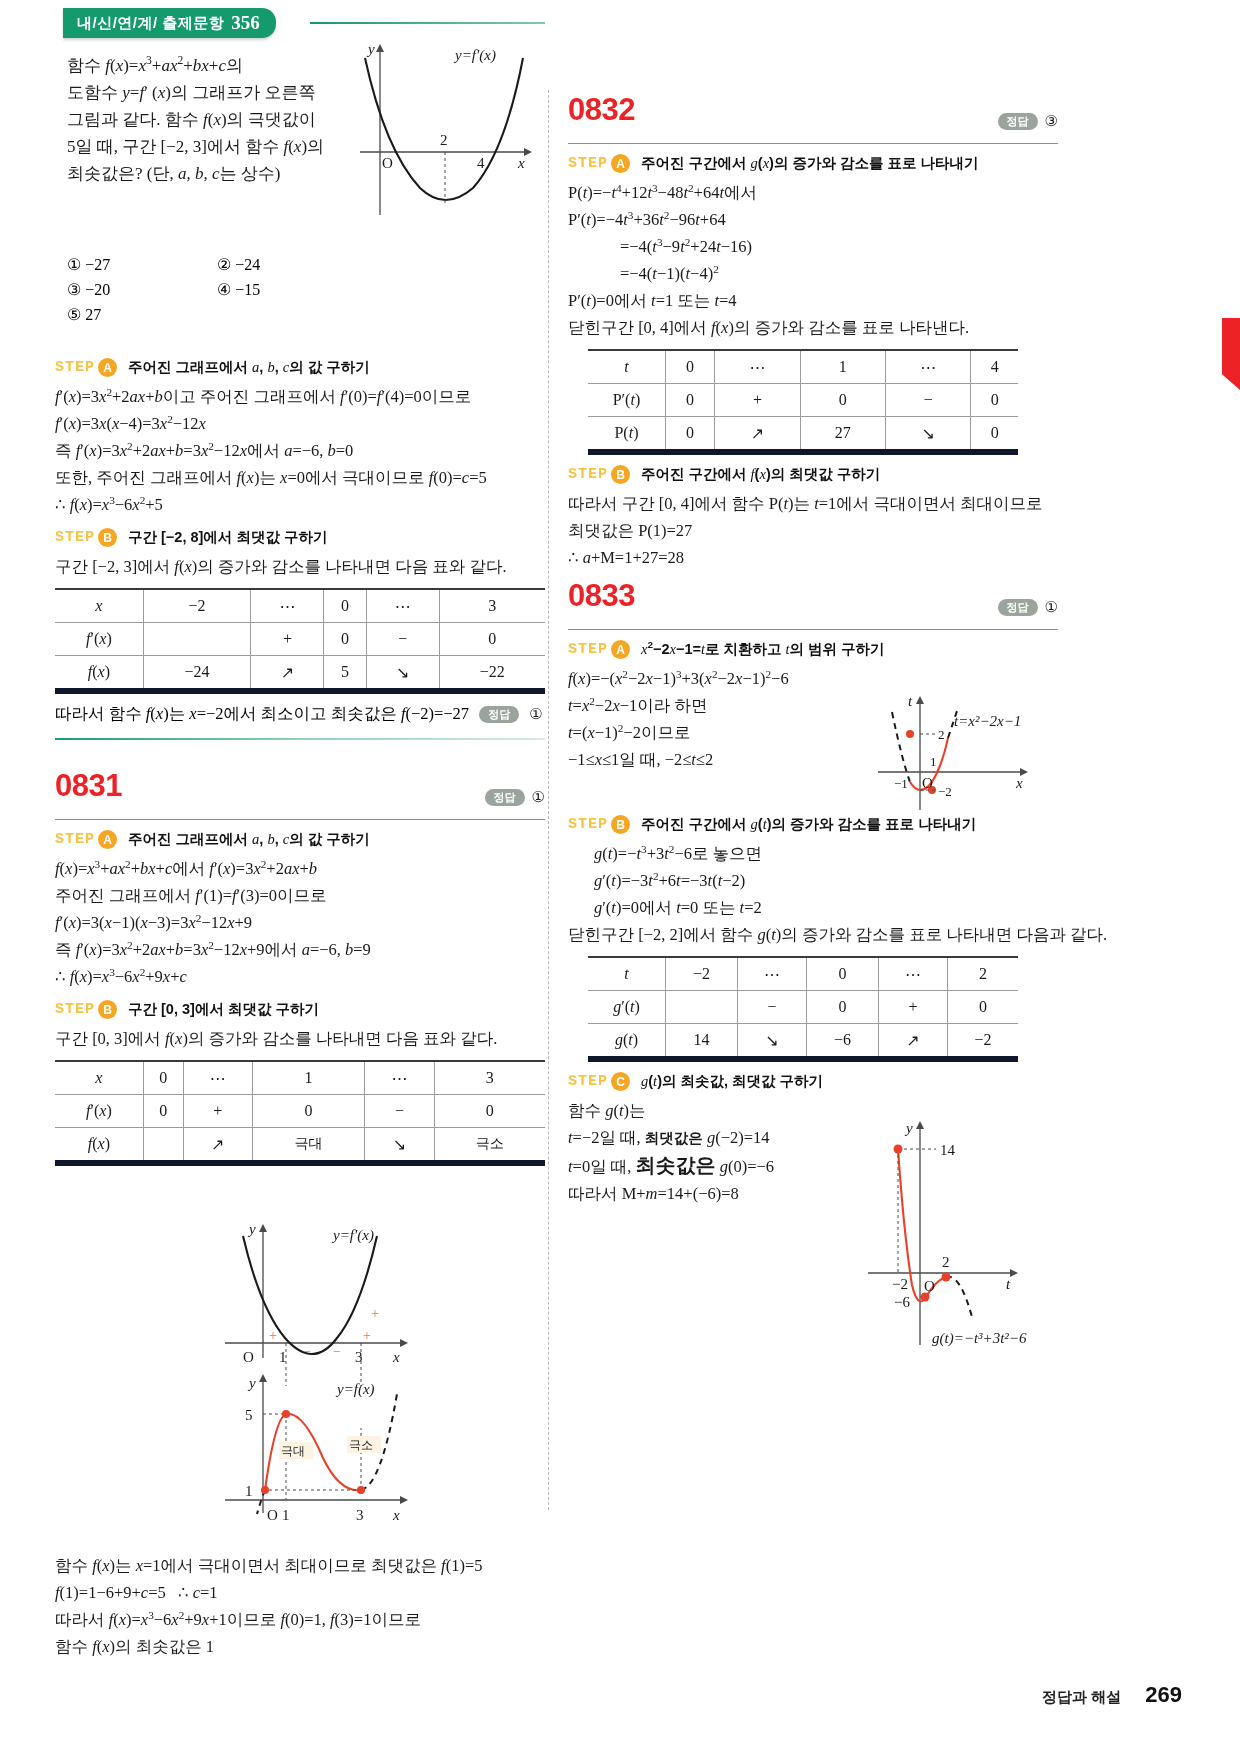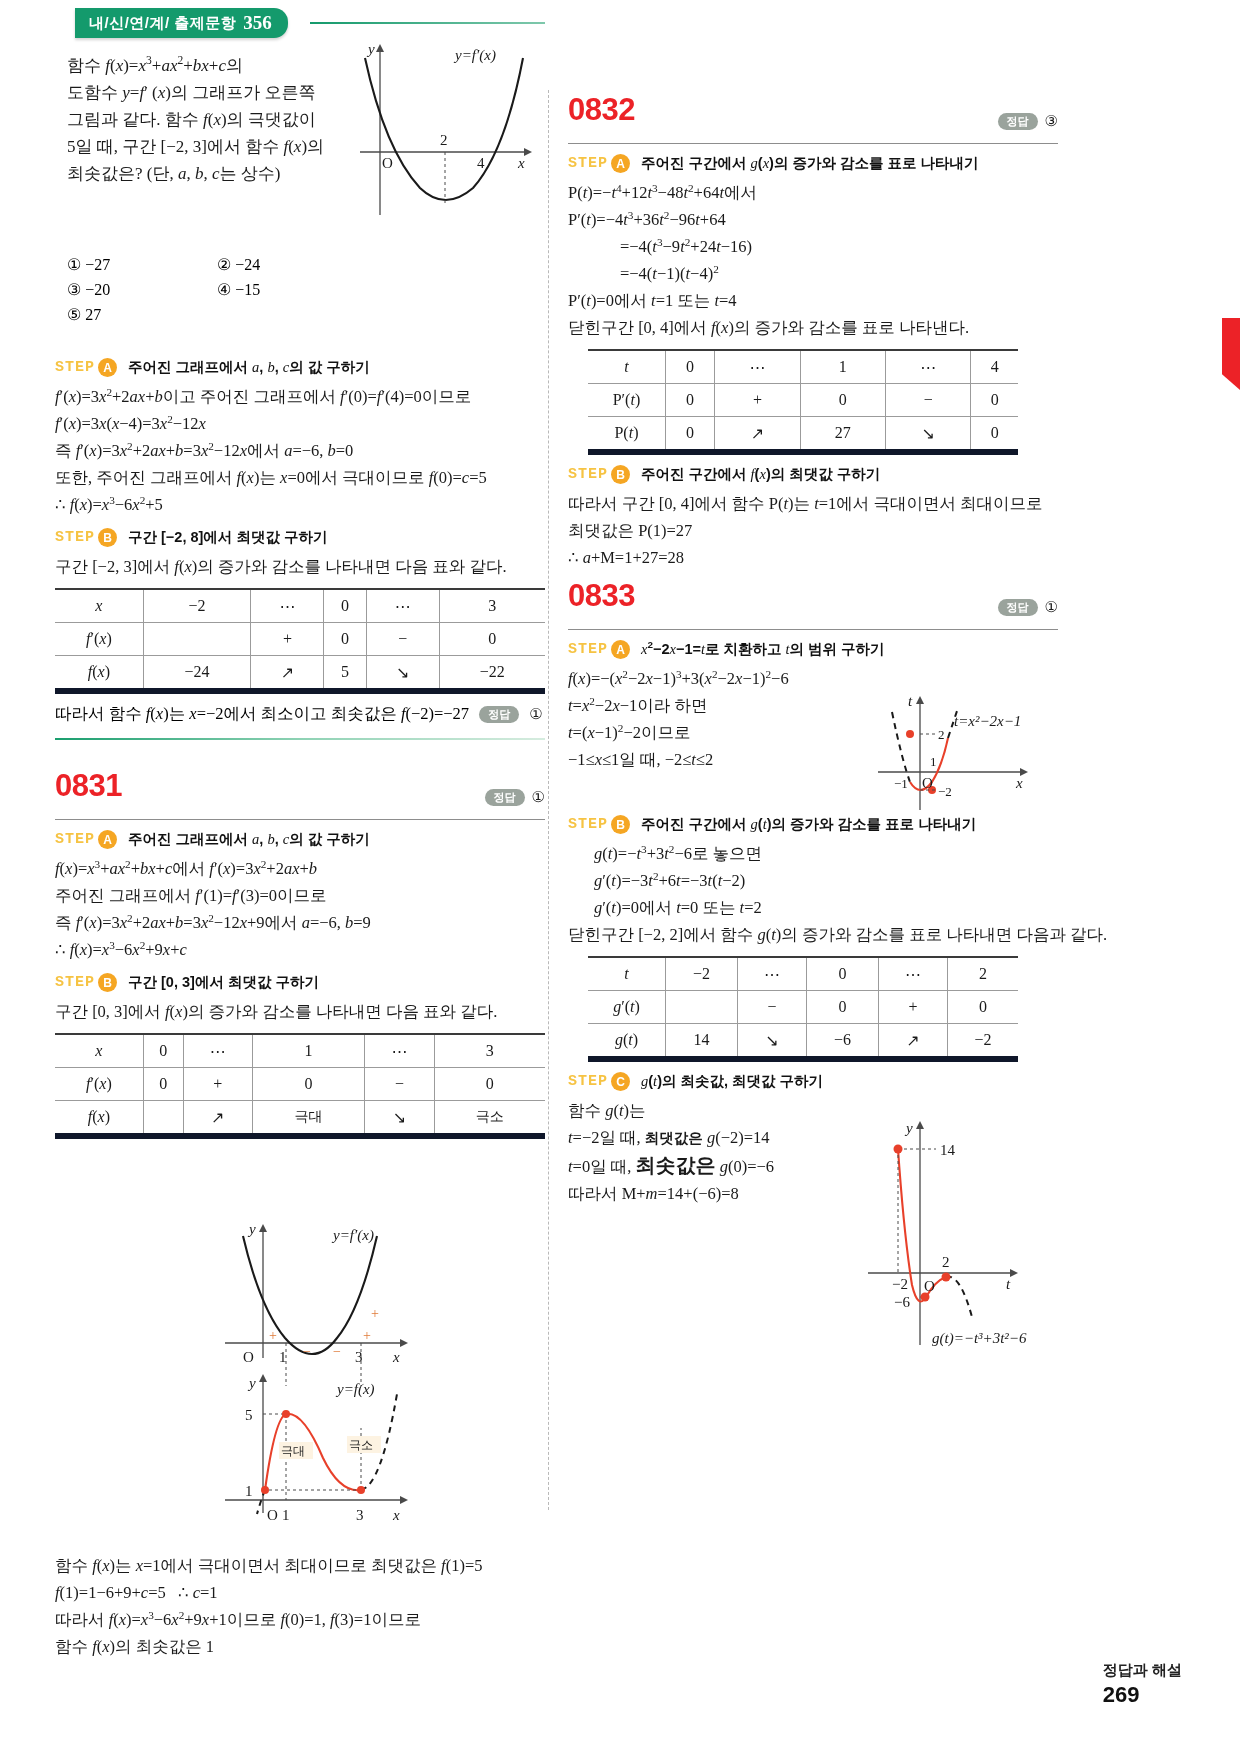--- a/index.html
+++ b/index.html
@@ -17,21 +17,21 @@
   .col-left{left:55px;}
   .col-right{left:568px;}
   .col-divider{
     position:absolute;left:548px;top:90px;width:0;height:1420px;
     border-left:1px dashed #b9b9b9;
   }
 
   
   .naeshin-wrap{position:absolute;left:0;top:8px;width:490px;height:34px;}
   .naeshin-tab{
-    position:absolute;left:20px;top:0;height:30px;
+    position:absolute;left:8px;top:0;height:30px;
     background:#149a6c;
     border-radius:0 14px 14px 0;
     padding:0 16px 0 14px;
     display:flex;align-items:center;gap:2px;
     color:#ffffff;
     box-shadow:0 2px 3px rgba(0,0,0,.18);
   }
   .naeshin-label{
     font-family:"Liberation Sans",sans-serif;
     font-weight:bold;font-size:15px;letter-spacing:.5px;
@@ -138,21 +138,21 @@
   
   .corner-tab{
     position:absolute;right:0;top:318px;width:18px;height:72px;
     background:#ec2227;
     clip-path:polygon(0 0,100% 0,100% 100%,0 78%);
   }
 
   
   .footer{
     position:absolute;right:58px;bottom:44px;
-    display:flex;align-items:baseline;gap:2px;flex-direction:column;
+    display:flex;align-items:baseline;gap:24px;
   }
   .footer-text{font-family:"Liberation Sans",sans-serif;font-weight:bold;font-size:15px;color:#222;}
   .footer-page{font-family:"Liberation Sans",sans-serif;font-weight:bold;font-size:22px;color:#111;}
 </style>
 </head>
 <body>
 
 <div class="page">
 
   <div class="col-divider"></div>
@@ -283,20 +283,21 @@
         <span class="prob-rule"></span>
       </div>
 
       <div class="step">
         <span class="step-word">STEP</span>
         <span class="step-badge">A</span>
         <span class="step-title">주어진 그래프에서 <span class="mi">a</span>, <span class="mi">b</span>, <span class="mi">c</span>의 값 구하기</span>
       </div>
       <div class="ln"><span class="mi">f</span>(<span class="mi">x</span>)=<span class="mi">x</span><sup>3</sup>+<span class="mi">ax</span><sup>2</sup>+<span class="mi">bx</span>+<span class="mi">c</span>에서 <span class="mi">f</span>′(<span class="mi">x</span>)=3<span class="mi">x</span><sup>2</sup>+2<span class="mi">ax</span>+<span class="mi">b</span></div>
       <div class="ln">주어진 그래프에서 <span class="mi">f</span>′(1)=<span class="mi">f</span>′(3)=0이므로</div>
+      <div class="ln"><span class="mi">f</span>′(<span class="mi">x</span>)=3(<span class="mi">x</span>−1)(<span class="mi">x</span>−3)=3<span class="mi">x</span><sup>2</sup>−12<span class="mi">x</span>+9</div>
       <div class="ln">즉 <span class="mi">f</span>′(<span class="mi">x</span>)=3<span class="mi">x</span><sup>2</sup>+2<span class="mi">ax</span>+<span class="mi">b</span>=3<span class="mi">x</span><sup>2</sup>−12<span class="mi">x</span>+9에서 <span class="mi">a</span>=−6, <span class="mi">b</span>=9</div>
       <div class="ln">∴ <span class="mi">f</span>(<span class="mi">x</span>)=<span class="mi">x</span><sup>3</sup>−6<span class="mi">x</span><sup>2</sup>+9<span class="mi">x</span>+<span class="mi">c</span></div>
 
       <div class="step">
         <span class="step-word">STEP</span>
         <span class="step-badge">B</span>
         <span class="step-title">구간 [0, 3]에서 최댓값 구하기</span>
       </div>
       <div class="ln">구간 [0, 3]에서 <span class="mi">f</span>(<span class="mi">x</span>)의 증가와 감소를 나타내면 다음 표와 같다.</div>
 

